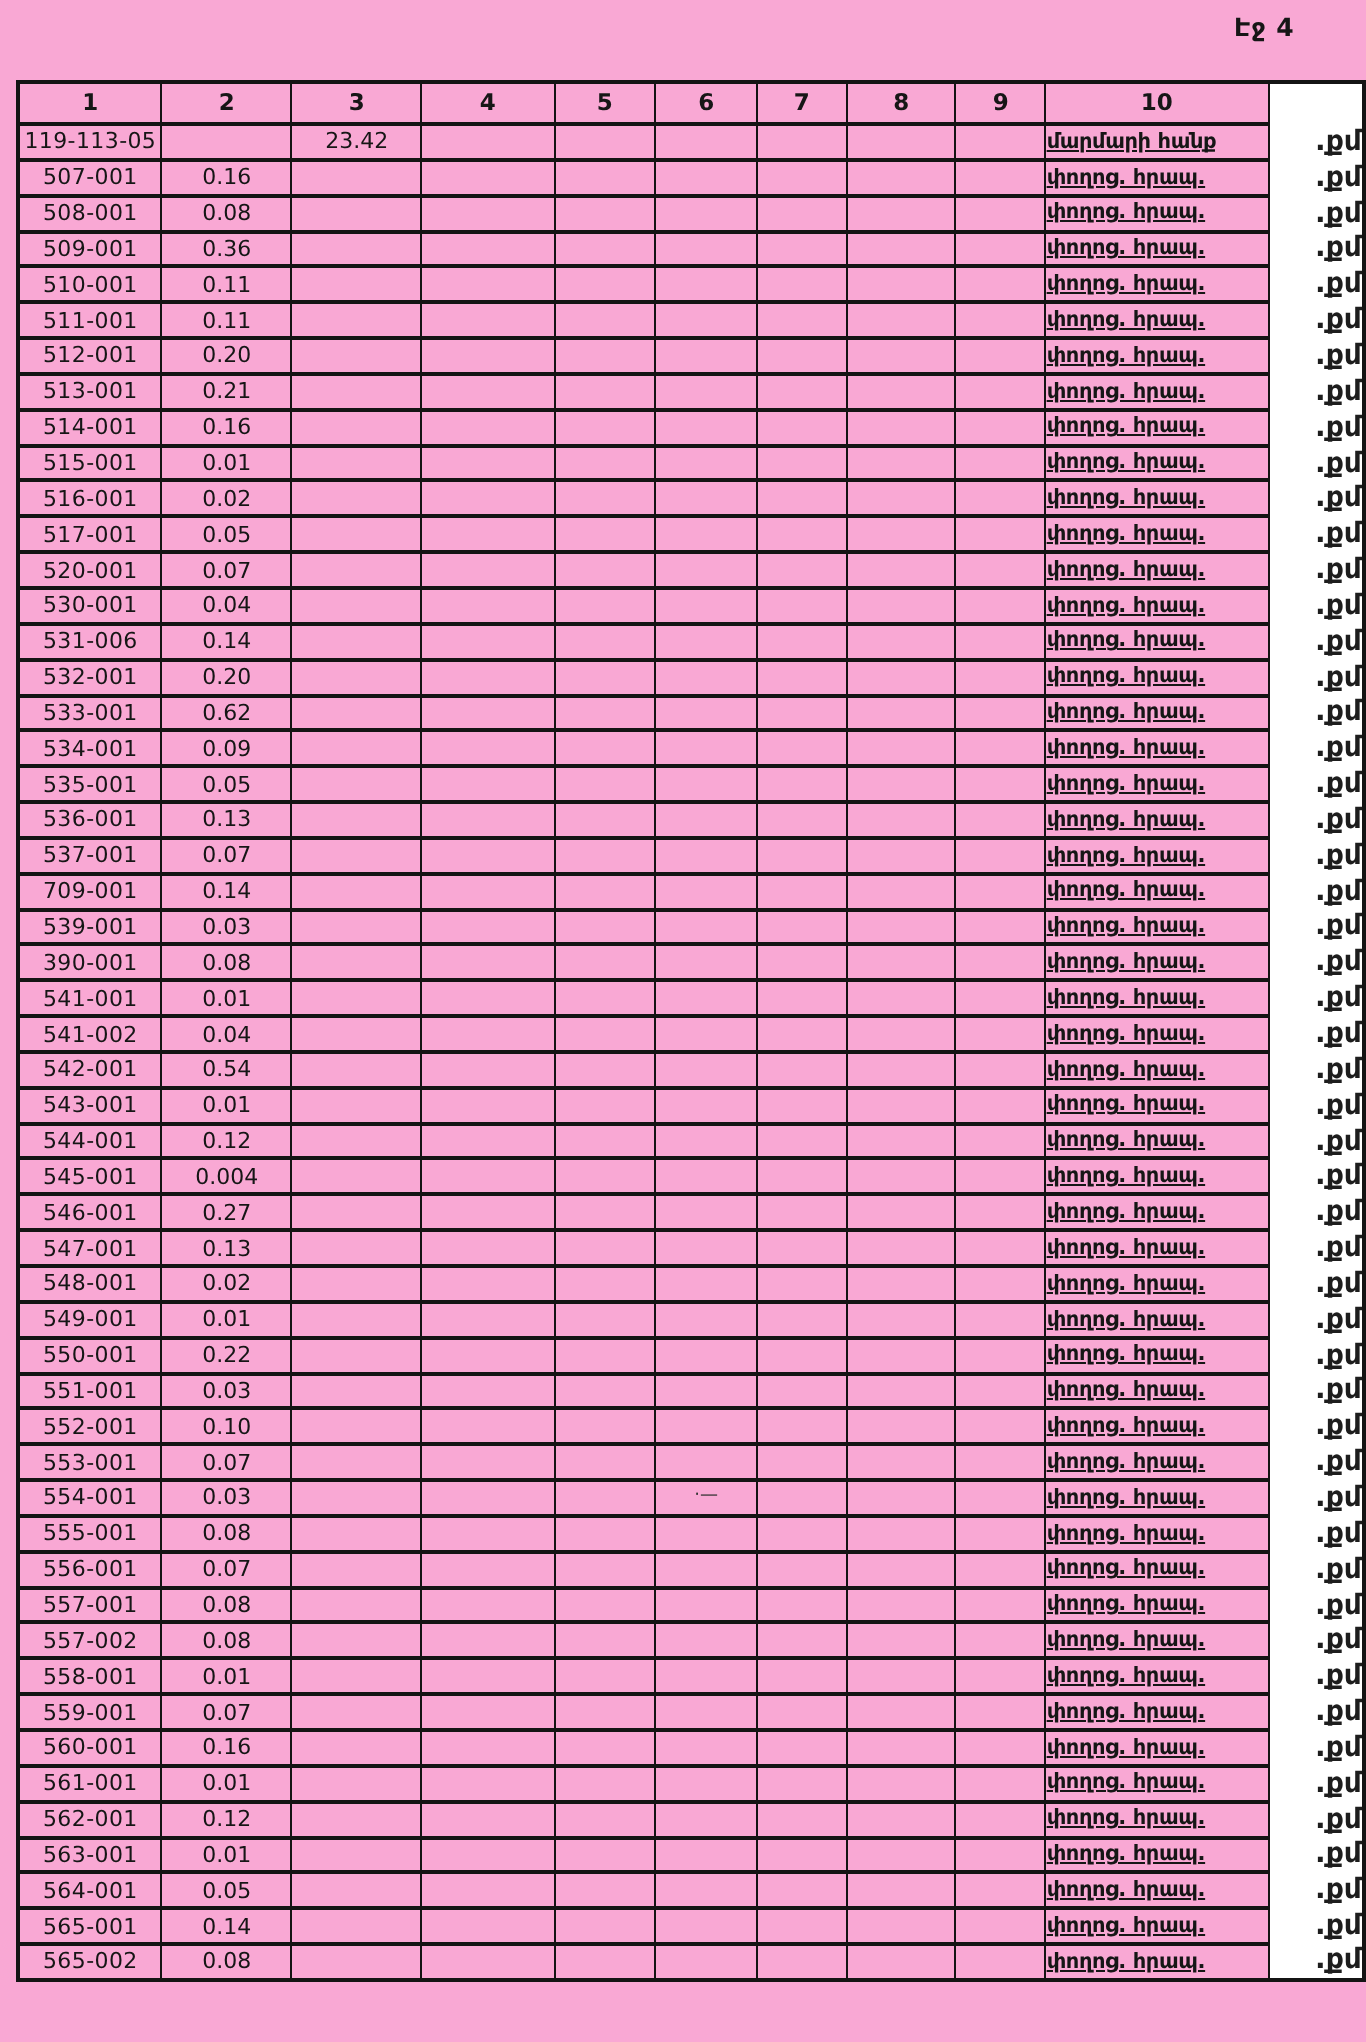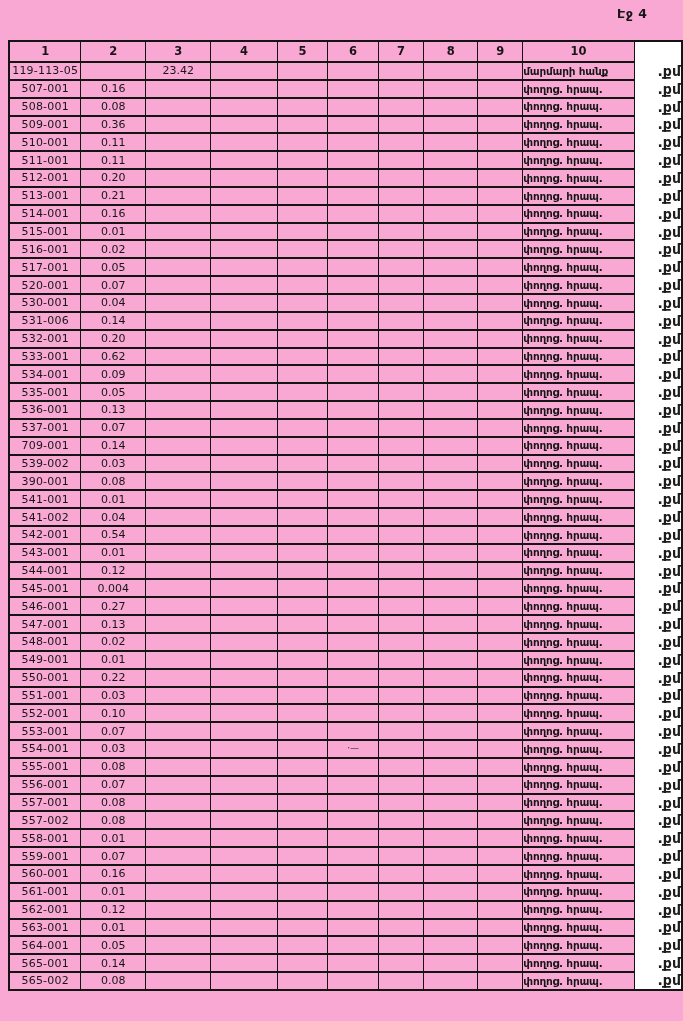--- a/index.html
+++ b/index.html
@@ -68,20 +68,21 @@
     color: #333333;
     padding-top: 1px;
   }
   td.label {
     text-align: left;
     padding: 2px 0 0 3px;
     font-size: 10.5px;
     font-weight: bold;
     letter-spacing: -0.2px;
     white-space: nowrap;
+    text-decoration: underline;
   }
   table.grid .note-cell,
   table.grid th.note-cell {
     border: 0;
     background: #ffffff;
     font-size: 14px;
     font-weight: bold;
     color: #1d1d1d;
     text-align: left;
     padding-left: 23px;
@@ -404,21 +405,21 @@
           <td class="num"></td>
           <td class="num"></td>
           <td class="stray"></td>
           <td class="num"></td>
           <td class="num"></td>
           <td class="num"></td>
           <td class="label">փողոց. հրապ.</td>
           <td class="note-cell">.քմ</td>
         </tr>
         <tr>
-          <td class="code">539-002</td>
+          <td class="code">539-001</td>
           <td class="num">0.03</td>
           <td class="num"></td>
           <td class="num"></td>
           <td class="num"></td>
           <td class="stray"></td>
           <td class="num"></td>
           <td class="num"></td>
           <td class="num"></td>
           <td class="label">փողոց. հրապ.</td>
           <td class="note-cell">.քմ</td>

